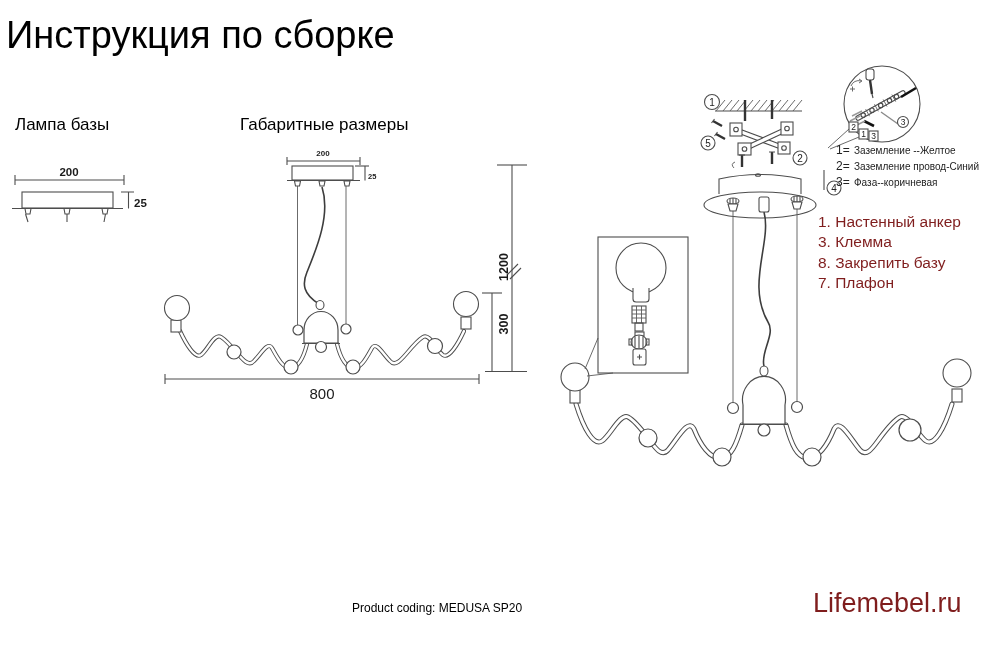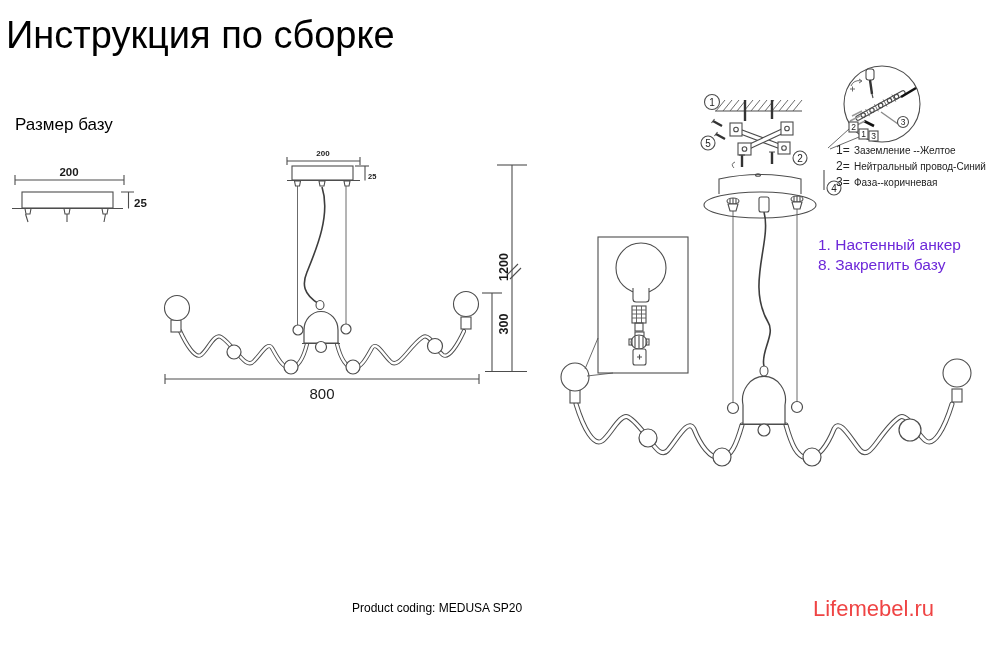--- a/index.html
+++ b/index.html
@@ -26,31 +26,32 @@
   .wht{fill:#fff;stroke:#4d4d4d;stroke-width:1.1;}
   .dome{fill:#fff;stroke:#4d4d4d;stroke-width:1.2;}
   .cord{stroke:#3d3d3d;stroke-width:1.6;fill:none;}
   text.dim{fill:#1a1a1a;font-weight:bold;font-family:"Liberation Sans",sans-serif;}
   text.dimn{fill:#1a1a1a;font-weight:400;font-family:"Liberation Sans",sans-serif;}
   text.mark{fill:#222;font-family:"Liberation Sans",sans-serif;}
   .legend{position:absolute;left:836px;top:143px;}
   .legend-row{display:flex;align-items:baseline;height:15.8px;color:#222;white-space:nowrap;}
   .lg-num{font-size:12px;width:18px;flex:0 0 18px;}
   .lg-label{font-size:10px;}
-  .parts{position:absolute;left:818px;top:212px;font-size:15.5px;line-height:20.4px;color:#6d28d9;margin-top:23px;}
+  .parts{position:absolute;left:818px;top:212px;font-size:15.5px;line-height:20.4px;color:#7f1d1d;}
   .coding{position:absolute;left:352px;top:601px;font-size:12px;}
-  .watermark{position:absolute;left:813px;top:588px;font-size:22px;color:#ef4444;margin-top:8px;}
+  .watermark{position:absolute;left:813px;top:588px;font-size:27px;color:#7f1d1d;}
 </style>
 </head>
 <body>
 
 <div class="stage">
 
   <h1 class="title">Инструкция по сборке</h1>
-  <div class="sec-label lbl-base">Размер базу</div>
+  <div class="sec-label lbl-base">Лампа базы</div>
+  <div class="sec-label lbl-overall">Габаритные размеры</div>
 
   <svg id="svg-base" width="150" height="75" viewBox="0 0 150 75">
     <g>
       <line class="ln" x1="7" y1="20" x2="116" y2="20"></line>
       <line class="ln" x1="7" y1="15" x2="7" y2="25"></line>
       <line class="ln" x1="116" y1="15" x2="116" y2="25"></line>
       <text class="dim" x="61" y="16" font-size="11.5" text-anchor="middle">200</text>
     </g>
     <g>
       <rect class="ln" x="14" y="32" width="91" height="16"></rect>
@@ -296,29 +297,31 @@
     </g>
   </svg>
 
   <div class="legend">
     <div class="legend-row">
       <span class="lg-num">1=</span>
       <span class="lg-label">Заземление --Желтое</span>
     </div>
     <div class="legend-row">
       <span class="lg-num">2=</span>
-      <span class="lg-label">Нейтральный провод-Синий</span>
+      <span class="lg-label">Заземление провод-Синий</span>
     </div>
     <div class="legend-row">
       <span class="lg-num">3=</span>
       <span class="lg-label">Фаза--коричневая</span>
     </div>
   </div>
 
   <div class="parts">
     <div>1. Настенный анкер</div>
+    <div>3. Клемма</div>
     <div>8. Закрепить базу</div>
+    <div>7. Плафон</div>
   </div>
 
   <div class="coding">Product coding: MEDUSA SP20</div>
   <div class="watermark">Lifemebel.ru</div>
 
 </div>
 
 </body></html>

